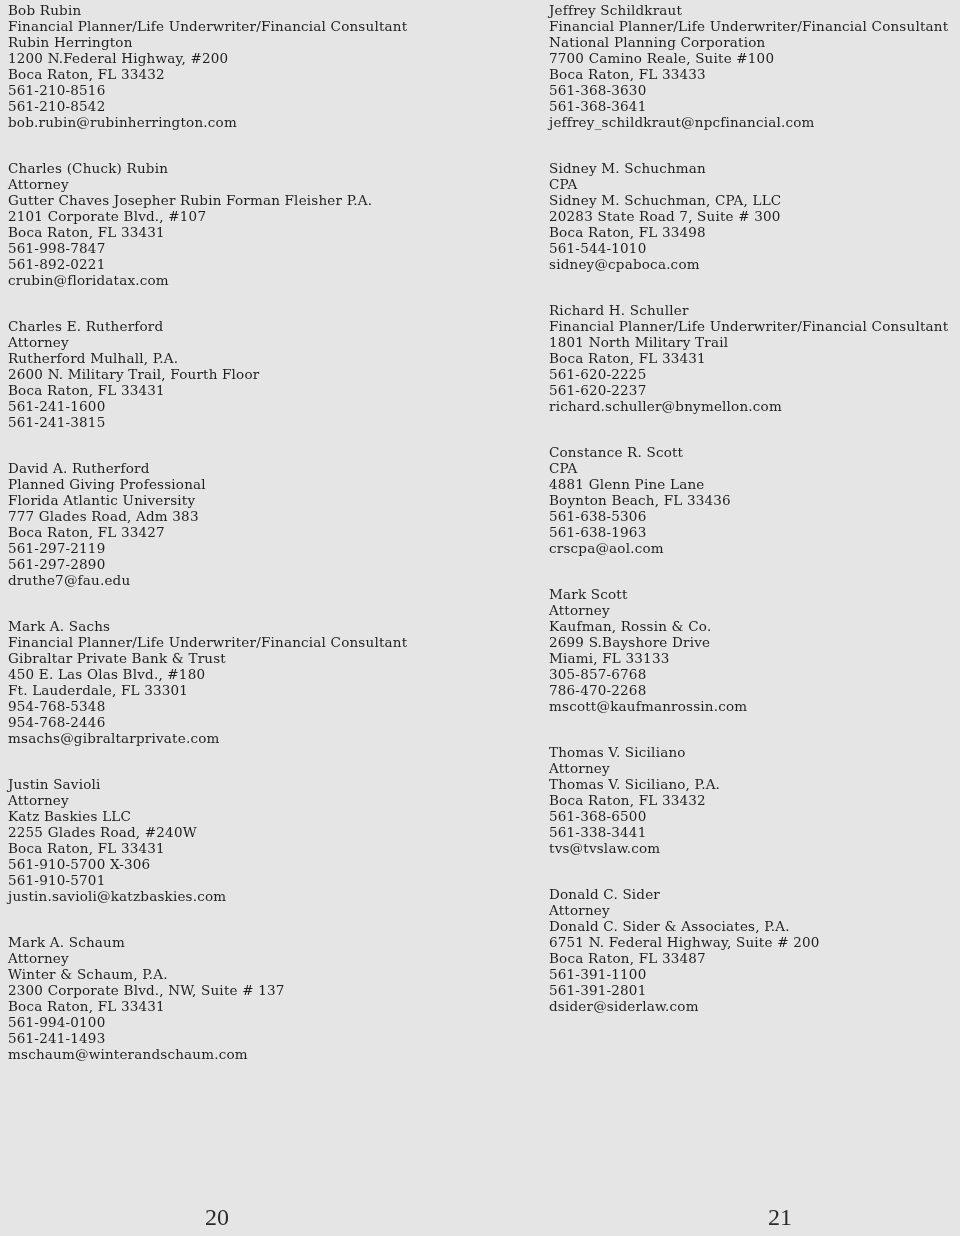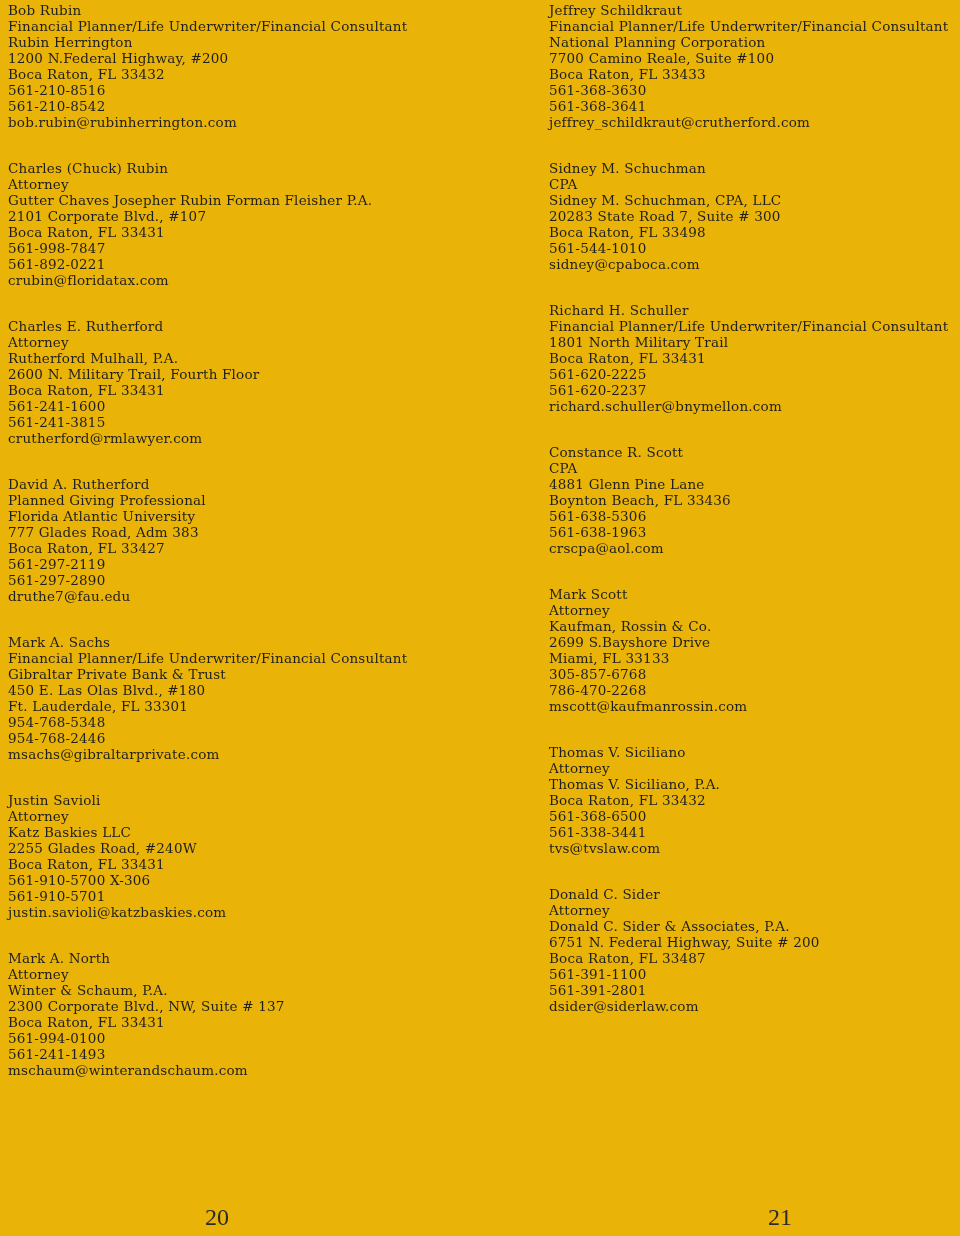--- a/index.html
+++ b/index.html
@@ -8,21 +8,21 @@
     height: 1236px;
     background: #ffffff;
     font-family: "DejaVu Serif", serif;
     overflow: hidden;
     position: relative;
   }
   .page {
     position: relative;
     width: 960px;
     height: 1236px;
-    background: #eab308;
+    background: #e5e5e5;
   }
   .directory {
     position: absolute;
     top: 2px;
     left: 0;
     width: 960px;
   }
   .column {
     position: absolute;
     top: 0;
@@ -78,21 +78,20 @@
           <div class="line">crubin@floridatax.com</div>
         </div>
         <div class="entry">
           <div class="line">Charles E. Rutherford</div>
           <div class="line">Attorney</div>
           <div class="line">Rutherford Mulhall, P.A.</div>
           <div class="line">2600 N. Military Trail, Fourth Floor</div>
           <div class="line">Boca Raton, FL 33431</div>
           <div class="line">561-241-1600</div>
           <div class="line">561-241-3815</div>
-          <div class="line">crutherford@rmlawyer.com</div>
         </div>
         <div class="entry">
           <div class="line">David A. Rutherford</div>
           <div class="line">Planned Giving Professional</div>
           <div class="line">Florida Atlantic University</div>
           <div class="line">777 Glades Road, Adm 383</div>
           <div class="line">Boca Raton, FL 33427</div>
           <div class="line">561-297-2119</div>
           <div class="line">561-297-2890</div>
           <div class="line">druthe7@fau.edu</div>
@@ -111,40 +110,40 @@
           <div class="line">Justin Savioli</div>
           <div class="line">Attorney</div>
           <div class="line">Katz Baskies LLC</div>
           <div class="line">2255 Glades Road, #240W</div>
           <div class="line">Boca Raton, FL 33431</div>
           <div class="line">561-910-5700 X-306</div>
           <div class="line">561-910-5701</div>
           <div class="line">justin.savioli@katzbaskies.com</div>
         </div>
         <div class="entry">
-          <div class="line">Mark A. North</div>
+          <div class="line">Mark A. Schaum</div>
           <div class="line">Attorney</div>
           <div class="line">Winter &amp; Schaum, P.A.</div>
           <div class="line">2300 Corporate Blvd., NW, Suite # 137</div>
           <div class="line">Boca Raton, FL 33431</div>
           <div class="line">561-994-0100</div>
           <div class="line">561-241-1493</div>
           <div class="line">mschaum@winterandschaum.com</div>
         </div>
       </div>
     <div class="column right">
         <div class="entry">
           <div class="line">Jeffrey Schildkraut</div>
           <div class="line">Financial Planner/Life Underwriter/Financial Consultant</div>
           <div class="line">National Planning Corporation</div>
           <div class="line">7700 Camino Reale, Suite #100</div>
           <div class="line">Boca Raton, FL 33433</div>
           <div class="line">561-368-3630</div>
           <div class="line">561-368-3641</div>
-          <div class="line">jeffrey_schildkraut@crutherford.com</div>
+          <div class="line">jeffrey_schildkraut@npcfinancial.com</div>
         </div>
         <div class="entry">
           <div class="line">Sidney M. Schuchman</div>
           <div class="line">CPA</div>
           <div class="line">Sidney M. Schuchman, CPA, LLC</div>
           <div class="line">20283 State Road 7, Suite # 300</div>
           <div class="line">Boca Raton, FL 33498</div>
           <div class="line">561-544-1010</div>
           <div class="line">sidney@cpaboca.com</div>
         </div>

